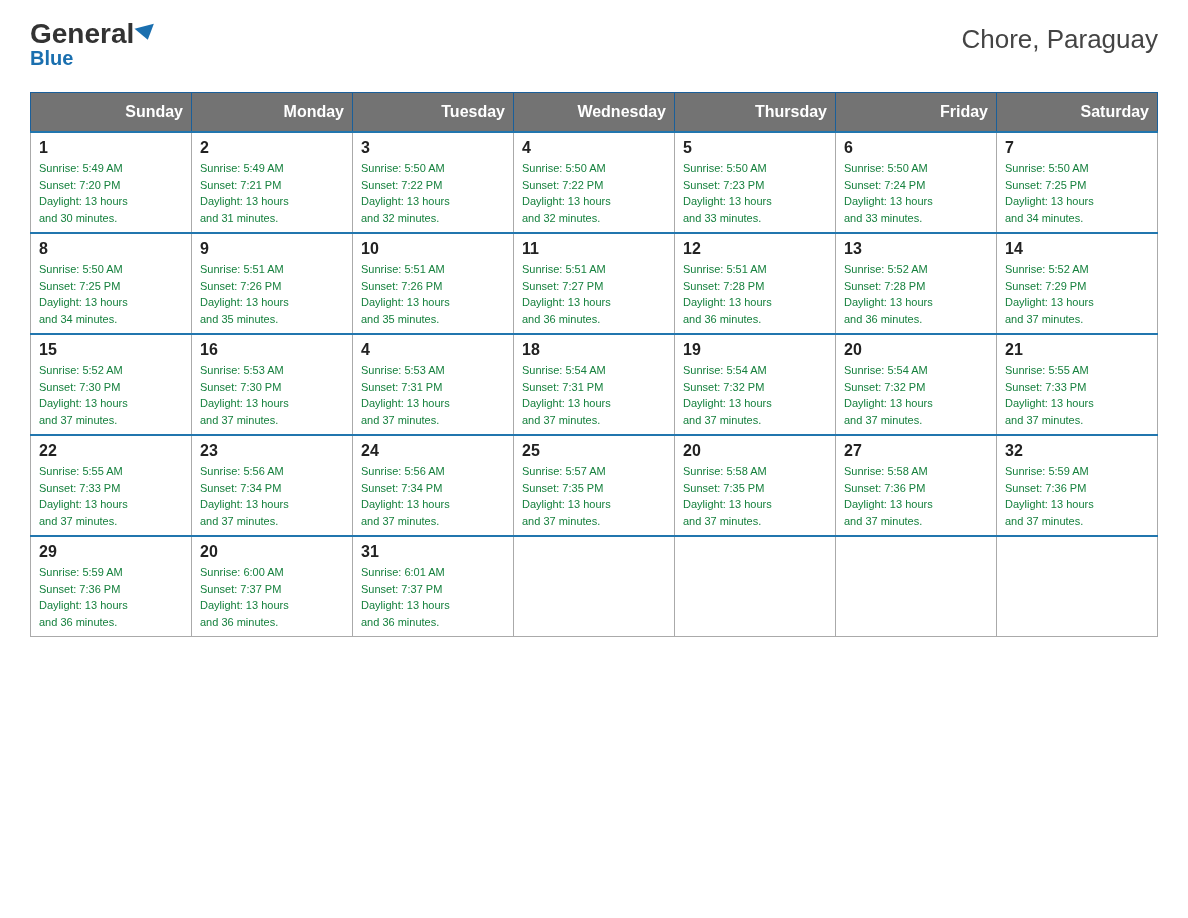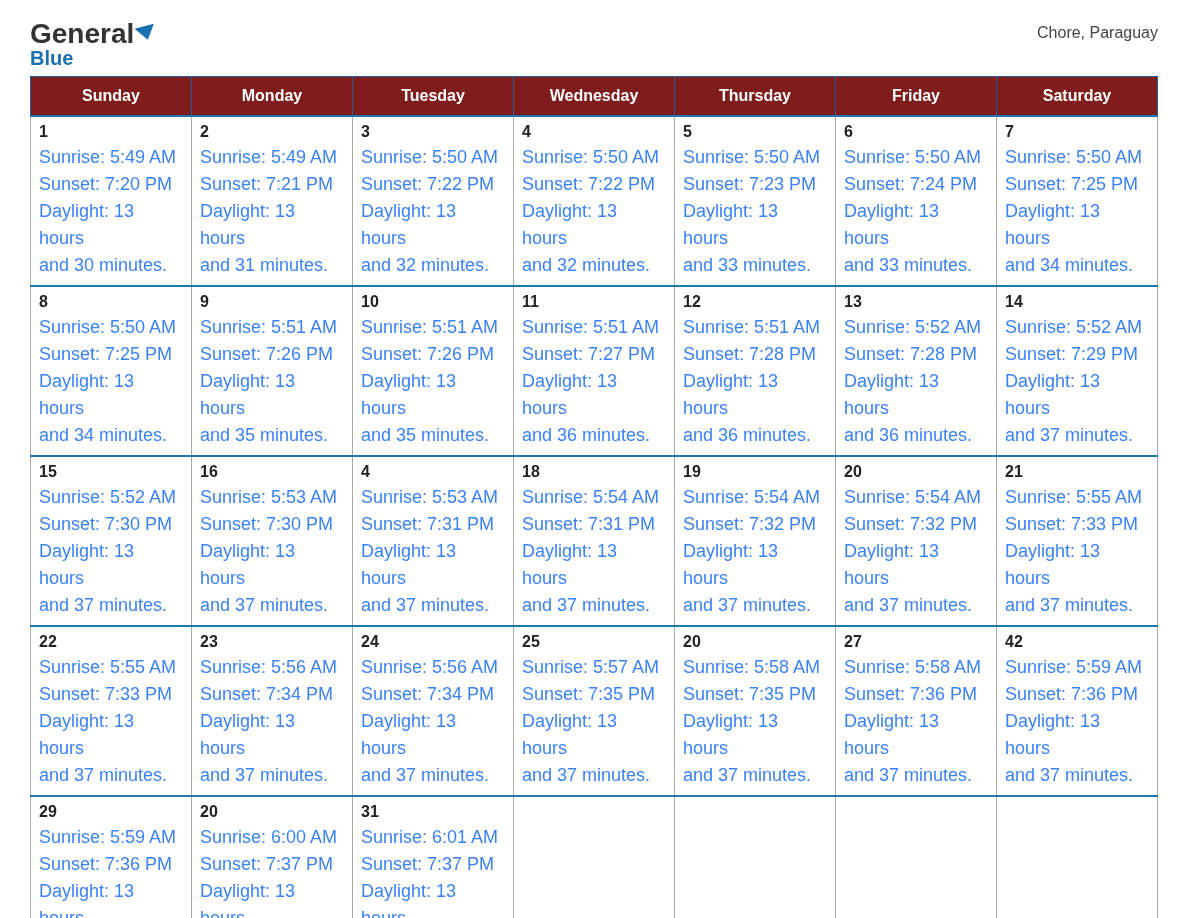--- a/index.html
+++ b/index.html
@@ -7,21 +7,21 @@
       font-family: Arial, sans-serif;
       background: #fff;
       width: 1188px;
       min-height: 918px;
       padding: 20px 30px;
     }
     .header {
       display: flex;
       justify-content: space-between;
       align-items: flex-start;
-      margin-bottom: 8px;
+      margin-bottom: 24px;
     }
     .logo {
       display: flex;
       flex-direction: column;
       align-items: flex-start;
     }
     .logo-general {
       font-size: 28px;
       font-weight: bold;
       color: #333;
@@ -52,57 +52,57 @@
     .title-block {
       text-align: right;
     }
     .month-title {
       font-size: 52px;
       font-weight: bold;
       color: #111;
       line-height: 1.1;
     }
     .location {
-      font-size: 16px;
+      font-size: 26px;
       color: #444;
       margin-top: 4px;
       text-align: center;
     }
     .calendar {
       width: 100%;
       border-collapse: collapse;
     }
     .calendar th {
-      background-color: #7f1d1d;
+      background-color: #737373;
       color: #fff;
       font-size: 16px;
       font-weight: bold;
       padding: 10px 8px;
       border: 1px solid #1a5f9a;
-      text-align: center;
+      text-align: right;
     }
     .calendar td {
       border: 1px solid #aaa;
       vertical-align: top;
       padding: 6px 8px;
       width: calc(100% / 7);
       min-height: 100px;
       font-size: 13px;
       color: #222;
     }
     .day-num {
       font-size: 16px;
       font-weight: bold;
       margin-bottom: 3px;
       display: block;
     }
     .day-info {
-      font-size: 18px;
+      font-size: 11px;
       line-height: 1.5;
-      color: #3b82f6;
+      color: #15803d;
     }
     .empty-cell {
       background: #fff;
     }
     .week-row td {
       border-top: 2px solid #2176ae;
     }
   </style>
 </head>
 <body>
@@ -377,21 +377,21 @@
         <td>
         <span class="day-num">27</span>
         <div class="day-info">
           Sunrise: 5:58 AM<br>
           Sunset: 7:36 PM<br>
           Daylight: 13 hours<br>
           and 37 minutes.
         </div>
       </td>
         <td>
-        <span class="day-num">42</span>
+        <span class="day-num">32</span>
         <div class="day-info">
           Sunrise: 5:59 AM<br>
           Sunset: 7:36 PM<br>
           Daylight: 13 hours<br>
           and 37 minutes.
         </div>
       </td>
       </tr>
       <tr class="week-row">
         <td>

